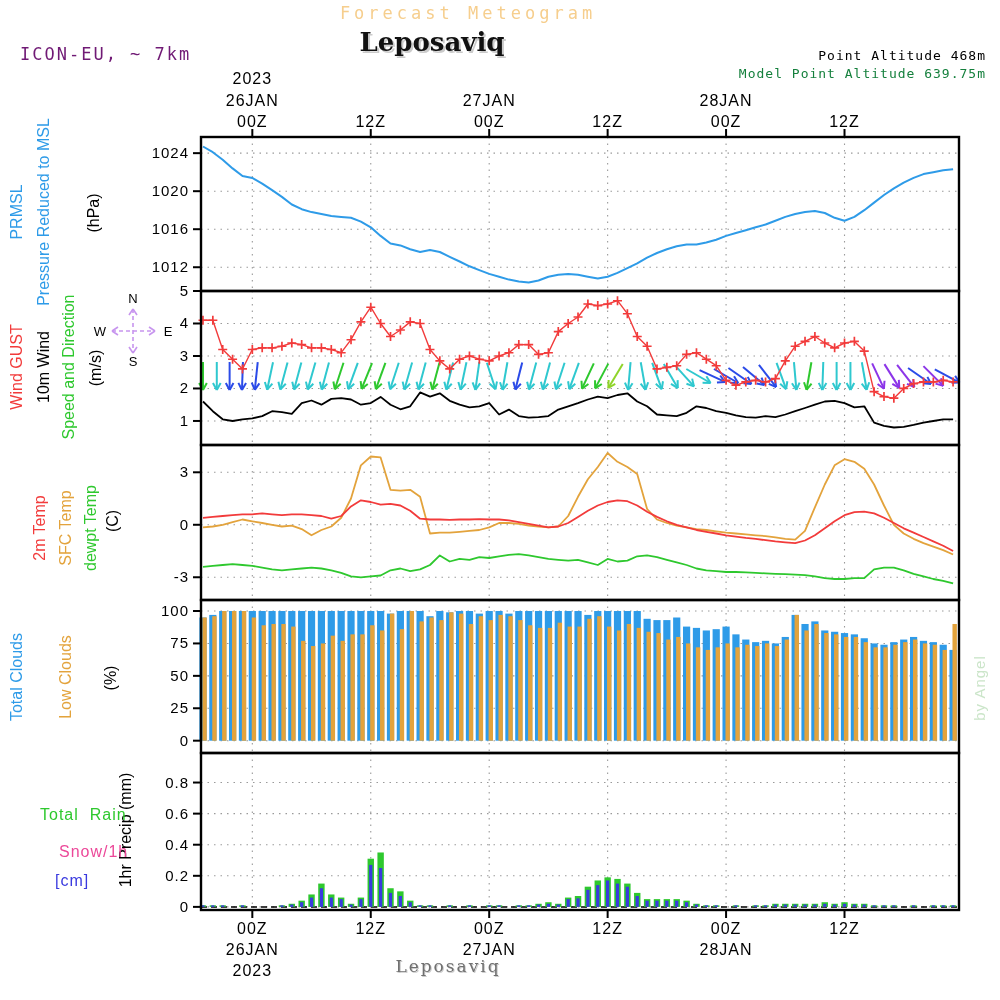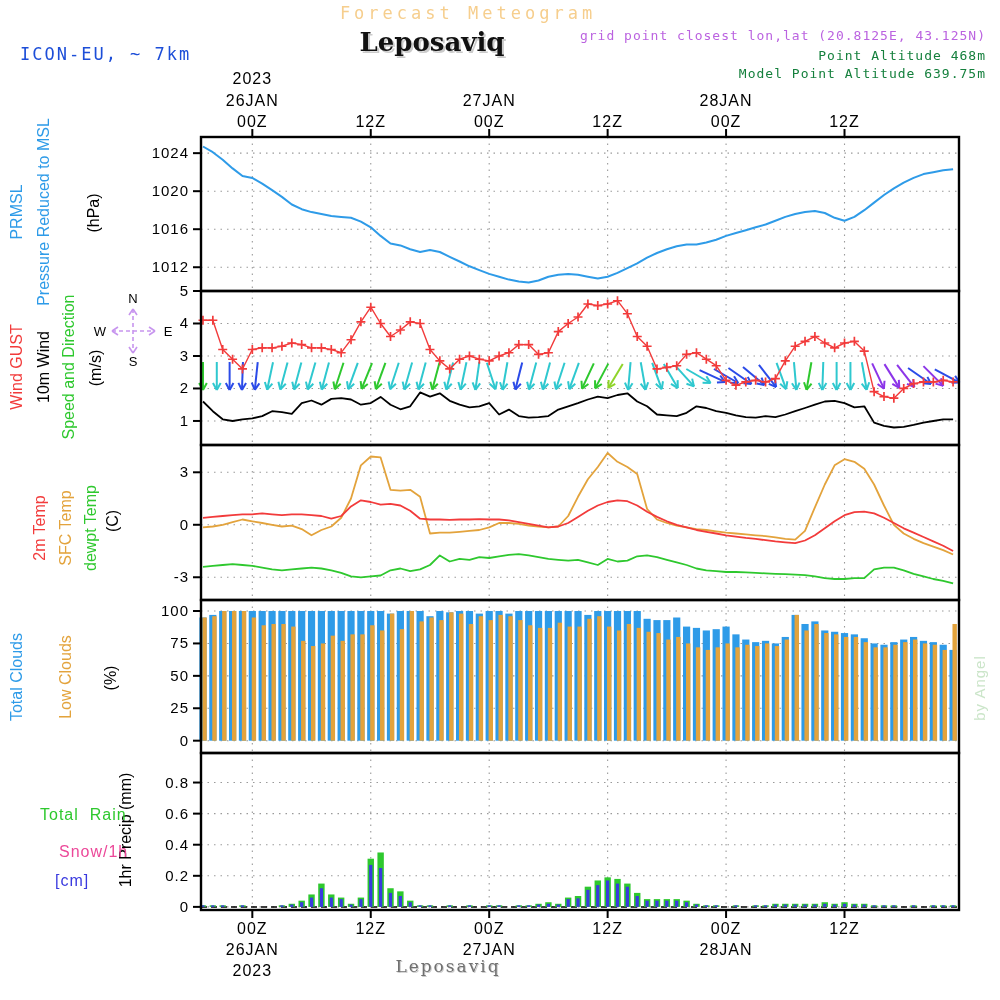--- a/index.html
+++ b/index.html
@@ -28,23 +28,22 @@
              text-shadow:1px 1px 0 #ccc;}
   svg text{font-family:"Liberation Sans",sans-serif;fill:#000;}
 </style>
 </head>
 <body>
 
 <div id="wrap">
 
   <div id="t-forecast" class="hdr mono ctr" style="color: rgb(246, 206, 141);">Forecast Meteogram</div>
   <div id="t-station" class="hdr ctr">Leposaviq</div>
-  <div id="t-grid" class="hdr mono" style="color: rgb(187, 99, 224);">grid point closest lon,lat (20.8125E, 43.125N)</div>
-  <div id="t-icon" class="hdr mono" style="color: #1d4ed8;">ICON-EU, ~ 7km</div>
-  <div id="t-palt" class="hdr mono" style="color: #15803d;">Point Altitude 468m</div>
+  <div id="t-icon" class="hdr mono" style="color: #701a75;">ICON-EU, ~ 7km</div>
+  <div id="t-palt" class="hdr mono" style="color: #000000;">Point Altitude 468m</div>
   <div id="t-mpalt" class="hdr mono" style="color: #15803d;">Model Point Altitude 639.75m</div>
 
   <div id="l-prmsl" class="rot side" style="left: 17px; top: 212px; color: rgb(46, 155, 232);">PRMSL</div>
   <div id="l-pressure" class="rot side" style="left: 44px; top: 212px; color: rgb(46, 155, 232);">Pressure Reduced to MSL</div>
   <div id="l-hpa" class="rot side" style="left: 94px; top: 213px; color: rgb(0, 0, 0);">(hPa)</div>
 
   <div id="l-gust" class="rot side" style="left: 17px; top: 367px; color: rgb(242, 59, 59);">Wind GUST</div>
   <div id="l-wind10" class="rot side" style="left: 44px; top: 367px; color: rgb(0, 0, 0);">10m Wind</div>
   <div id="l-speeddir" class="rot side" style="left: 69px; top: 367px; color: rgb(46, 200, 46);">Speed and Direction</div>
   <div id="l-ms" class="rot side" style="left: 96px; top: 368px; color: rgb(0, 0, 0);">(m/s)</div>

